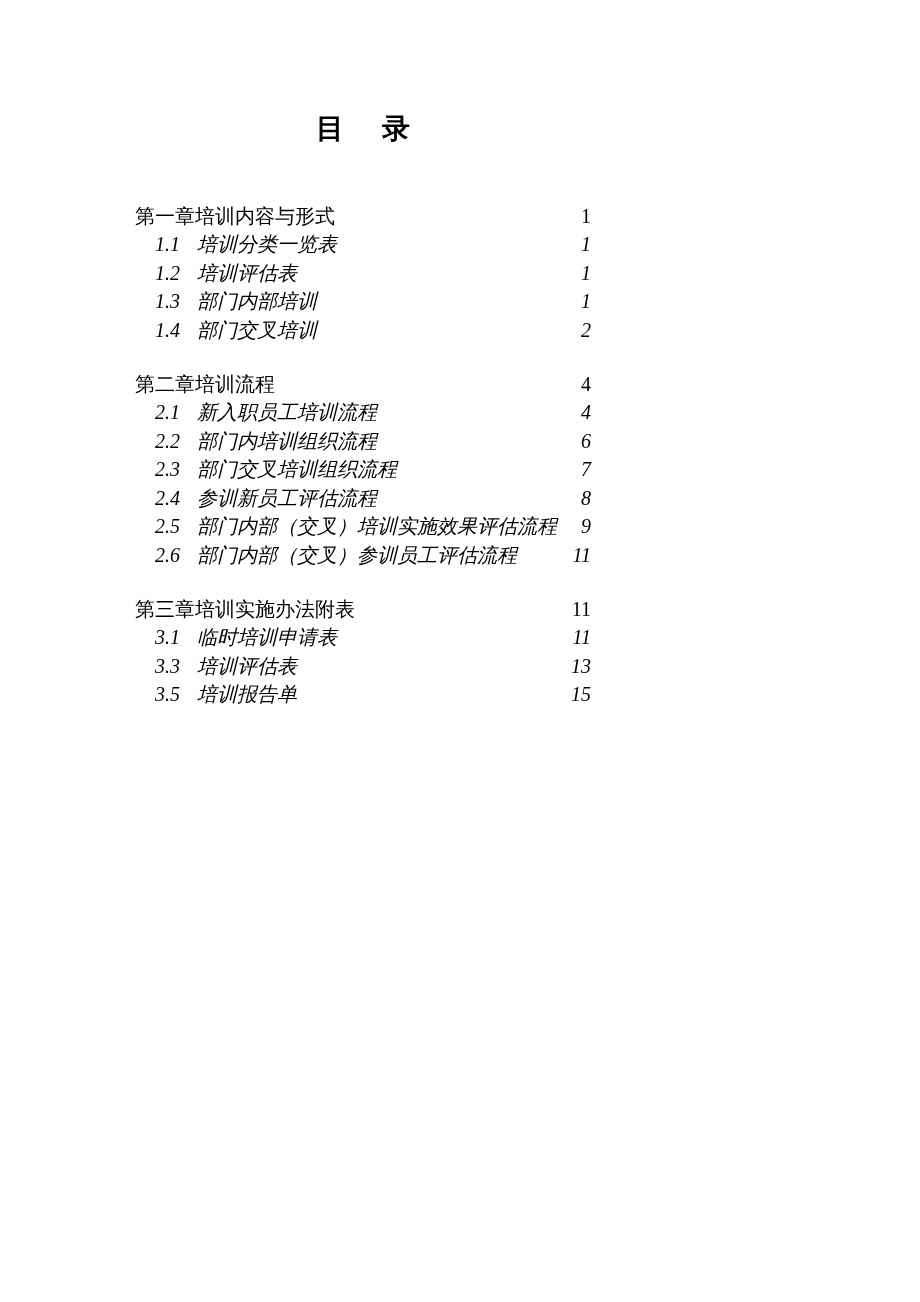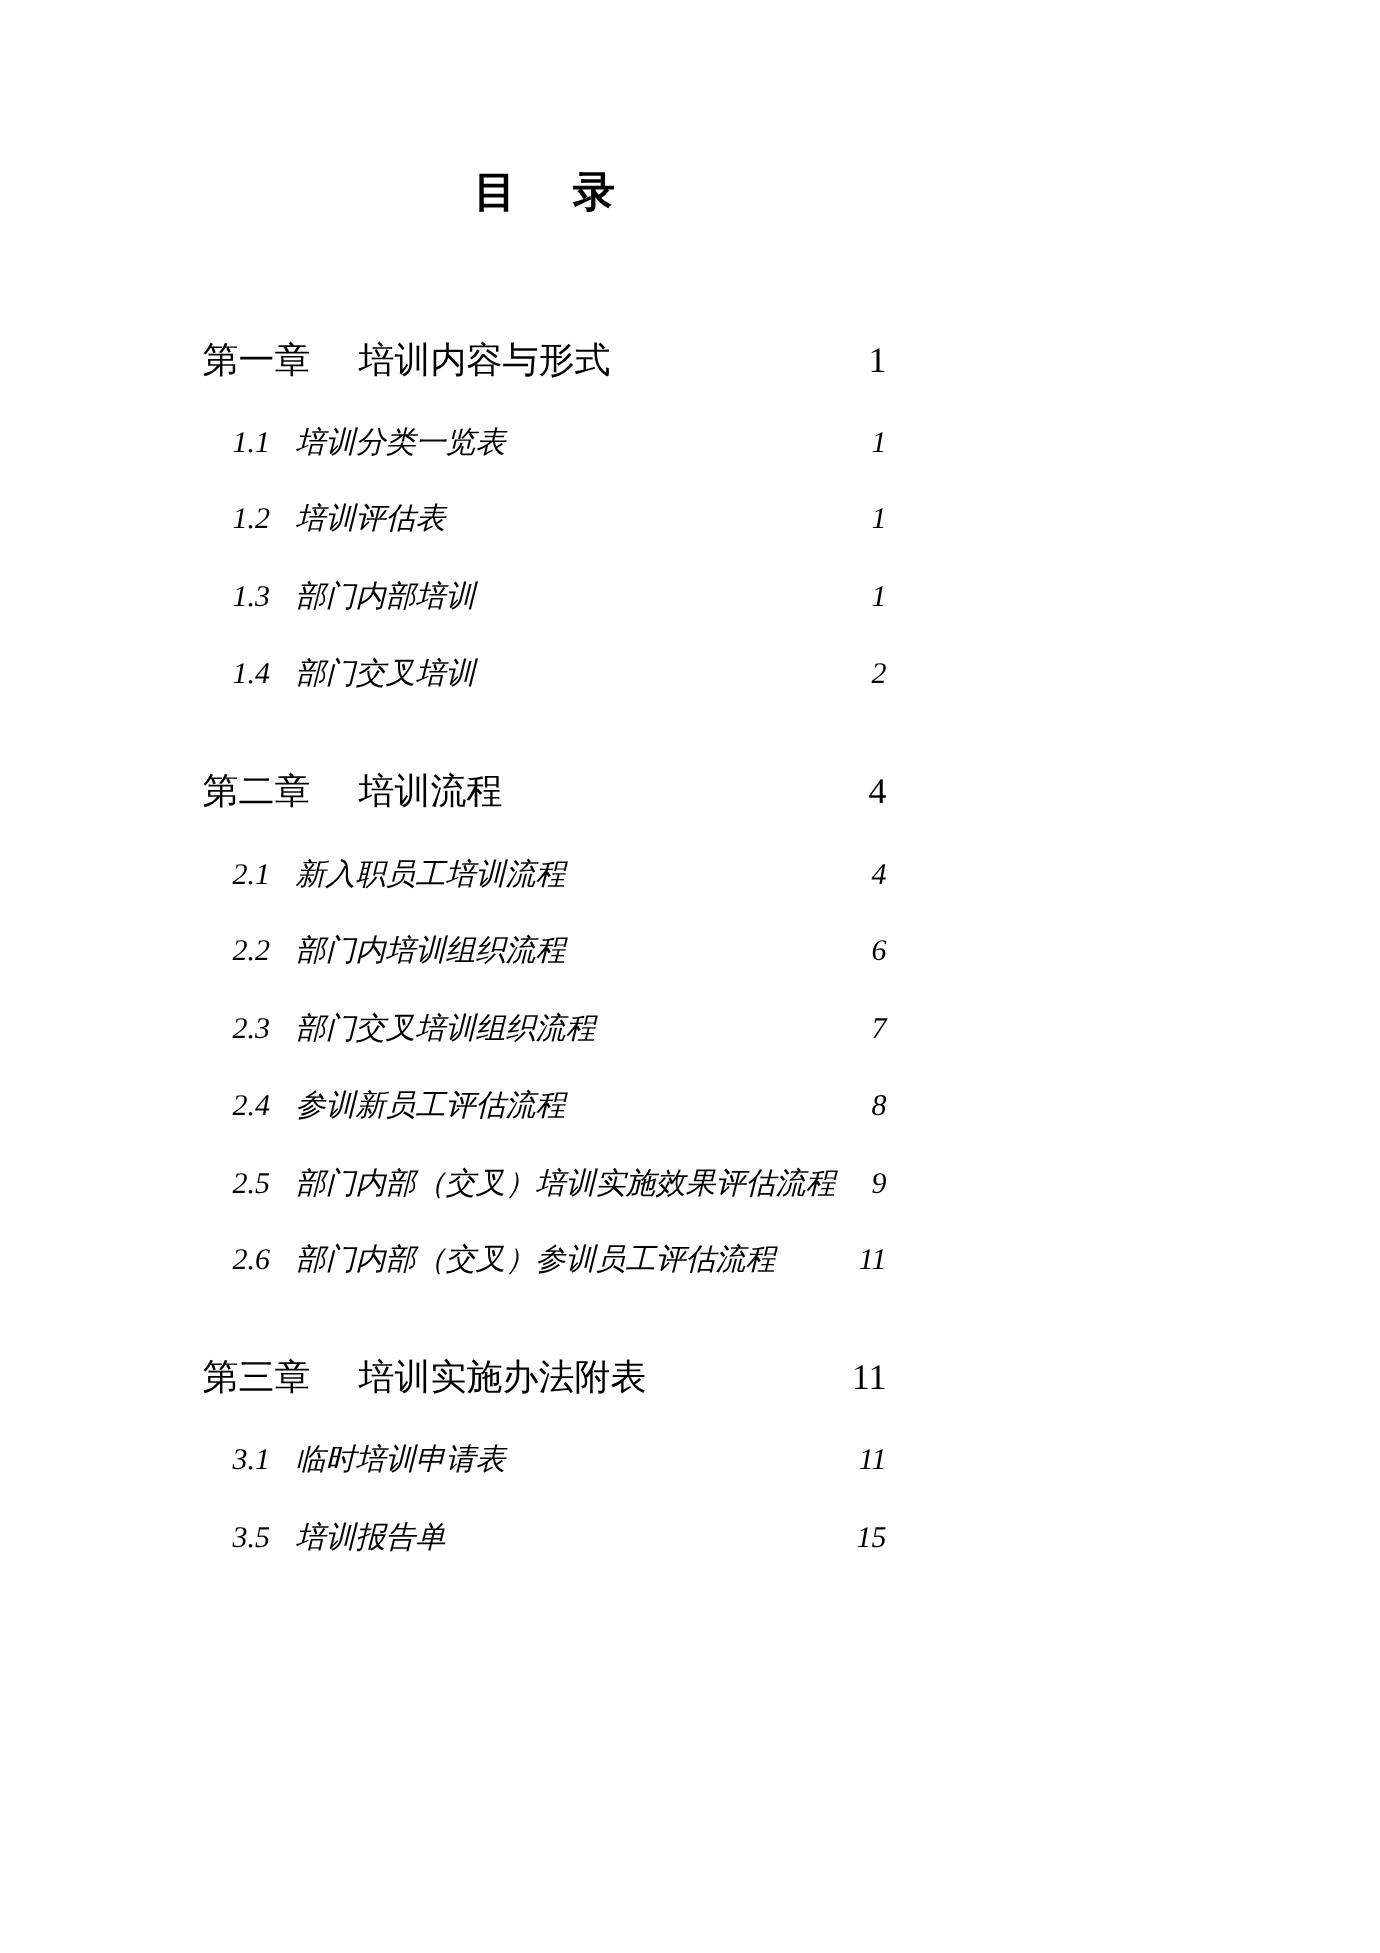--- a/index.html
+++ b/index.html
@@ -24,29 +24,29 @@
       margin-bottom: 58px;
       padding-left: 38px; 
     }
     .chapter-block { margin-bottom: 30px; }
     .row {
       display: flex;
       align-items: baseline;
       width: 100%;
       margin-bottom: 4.5px;
     }
-    .chapter-row { font-size: 24px; gap: 32px; }
+    .chapter-row { font-size: 20px; }
     .sub-row { font-size: 20px; padding-left: 20px; font-style: italic; }
     .num {
       display: inline-block;
       font-family: "Times New Roman", serif;
       min-width: 60px;
     }
     .sub-row .num { min-width: 42px; text-align: left; }
-    .label { display: inline-block; margin-top: 23px; }
+    .label { display: inline-block; }
     .spacer { flex: 1; }
     .page-no {
       font-family: "Times New Roman", serif;
       text-align: right;
       min-width: 30px;
     }
   </style>
 </head>
 <body>
 
@@ -138,19 +138,25 @@
       <span class="spacer"></span>
       <span class="page-no">11</span>
     </div>
     <div class="row sub-row">
       <span class="num">3.1</span>
       <span class="label">临时培训申请表</span>
       <span class="spacer"></span>
       <span class="page-no">11</span>
     </div>
     <div class="row sub-row">
+      <span class="num">3.3</span>
+      <span class="label">培训评估表</span>
+      <span class="spacer"></span>
+      <span class="page-no">13</span>
+    </div>
+    <div class="row sub-row">
       <span class="num">3.5</span>
       <span class="label">培训报告单</span>
       <span class="spacer"></span>
       <span class="page-no">15</span>
     </div>
   </div>
 </div>
 
 </body></html>

